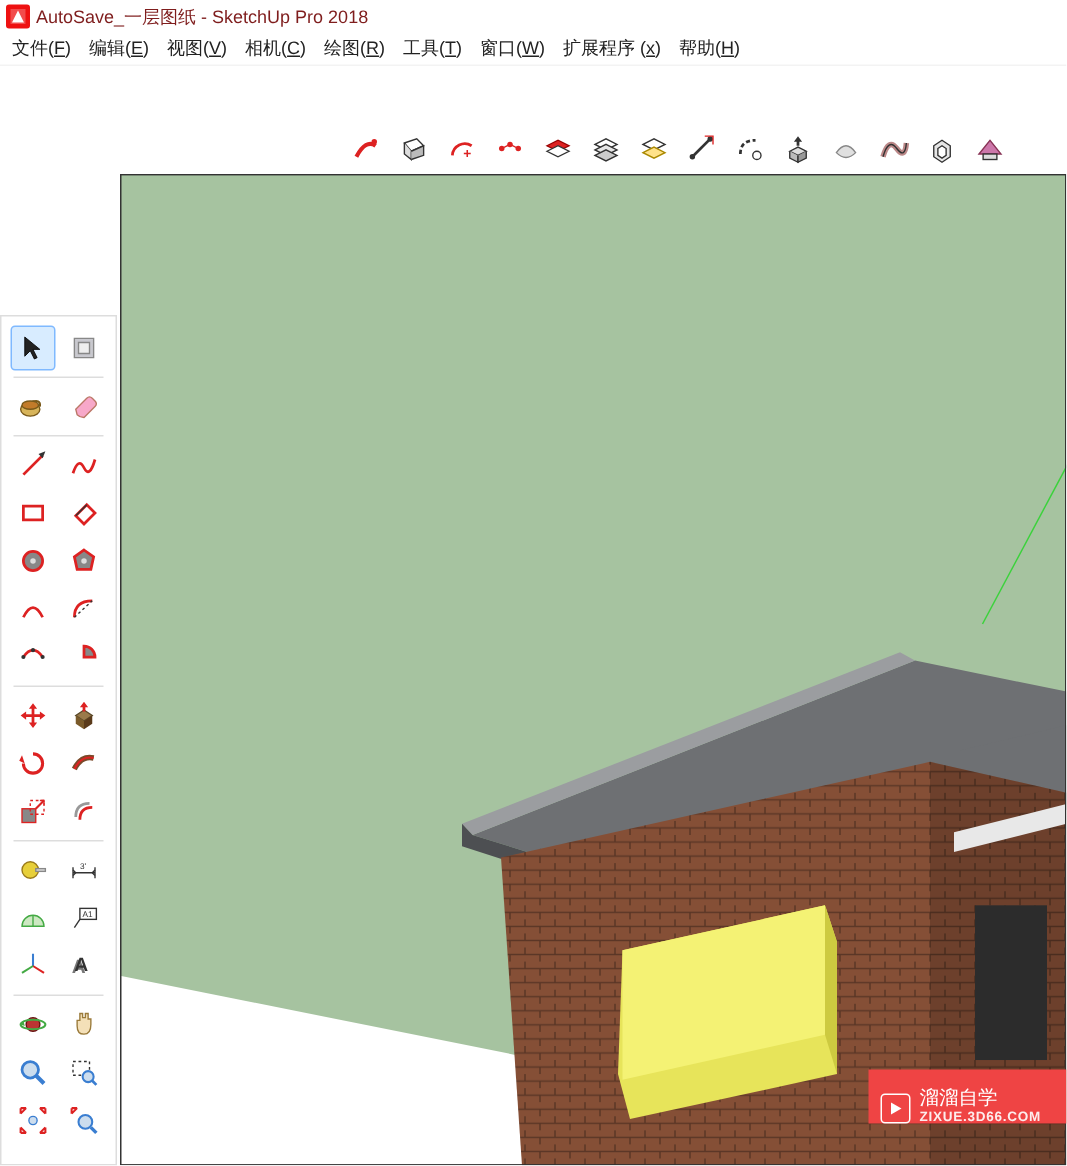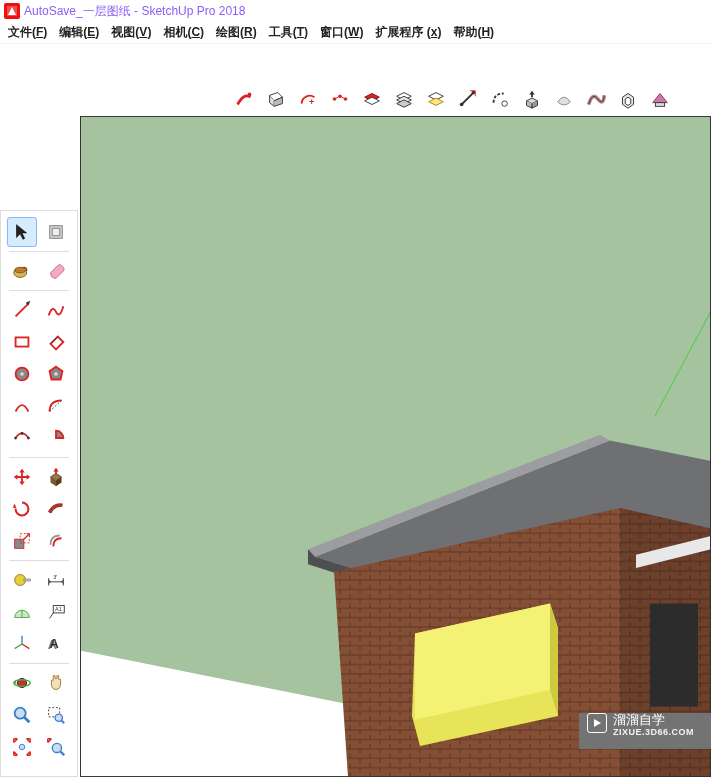--- a/index.html
+++ b/index.html
@@ -1,36 +1,36 @@
 <!DOCTYPE html>
 <html><head>
   <meta charset="utf-8">
   <style>
     * { margin: 0; padding: 0; box-sizing: border-box; }
     html, body { width: 711px; height: 777px; overflow: hidden; font-family: "Microsoft YaHei", "SimSun", Arial, sans-serif; font-size: 12px; background: #fff; }
     .titlebar { display: flex; align-items: center; height: 22px; padding: 0 4px; background: #fff; }
     .titlebar .app-icon { width: 16px; height: 16px; background: #e11; border-radius: 2px; margin-right: 4px; display: inline-flex; align-items: center; justify-content: center; }
     .titlebar .app-icon svg { width: 12px; height: 12px; }
-    .titlebar .title { color: #8b5cf6; font-size: 12px; }
-    .menubar { display: flex; align-items: center; height: 22px; padding: 0 4px; gap: 4px; background: #fff; border-bottom: 1px solid #f3f3f3; font-weight: bold; }
+    .titlebar .title { color: #7f1d1d; font-size: 12px; }
+    .menubar { display: flex; align-items: center; height: 22px; padding: 0 4px; gap: 4px; background: #fff; border-bottom: 1px solid #f3f3f3; }
     .menubar .menu-item { padding: 2px 4px; color: #222; font-size: 12px; cursor: default; }
     .menubar .menu-item u { text-decoration: underline; }
     .app-body { position: relative; width: 711px; height: 733px; }
     .top-toolbar { position: absolute; left: 226px; top: 38px; right: 0; height: 34px; display: flex; align-items: center; gap: 4px; padding: 2px 4px; background: #fff; z-index: 50; }
     .top-toolbar .tbtn { width: 28px; height: 28px; display: flex; align-items: center; justify-content: center; border-radius: 3px; cursor: pointer; }
     .top-toolbar .tbtn svg { width: 22px; height: 22px; }
     .left-toolbar { position: absolute; left: 0; top: 166px; width: 78px; bottom: 0; background: #fff; border: 1px solid #ddd; display: flex; flex-direction: column; align-items: center; padding: 6px 0; gap: 2px; z-index: 40; }
     .left-toolbar .trow { display: flex; gap: 4px; }
     .left-toolbar .lbtn { width: 30px; height: 30px; display: flex; align-items: center; justify-content: center; border:1px solid transparent; border-radius: 3px; cursor: pointer; }
     .left-toolbar .lbtn.selected { background: #d8ecff; border-color:#7fb9ff; }
     .left-toolbar .lbtn svg { width: 22px; height: 22px; }
     .left-toolbar .sep { width: 60px; height: 1px; background: #ddd; margin: 2px 0; }
     .viewport { position: absolute; left: 80px; top: 72px; right: 0; bottom: 0; overflow: hidden; background: #fff; z-index: 10; }
     .viewport svg { width: 100%; height: 100%; display: block; }
-    .watermark { position: absolute; right: 0; bottom: 28px; width: 132px; height: 36px; background: #737373; color: #fff; display: flex; align-items: flex-start; padding: 0 8px; gap: 6px; font-size: 12px; z-index: 60; }
+    .watermark { position: absolute; right: 0; bottom: 28px; width: 132px; height: 36px; background: #ef4444; color: #fff; display: flex; align-items: flex-end; padding: 0 8px; gap: 6px; font-size: 12px; z-index: 60; }
     .watermark .play { width: 20px; height: 20px; border: 1.5px solid #fff; border-radius: 3px; display: flex; align-items: center; justify-content: center; }
     .watermark .url { font-size: 9px; opacity: .9; letter-spacing: .5px; font-weight: bold; }
     .watermark .brand { font-weight: 500; font-size:13px; line-height:1.1;}
   </style>
 </head>
 <body>
 
 <div class="titlebar">
   <span class="app-icon">
     <svg viewBox="0 0 12 12">

